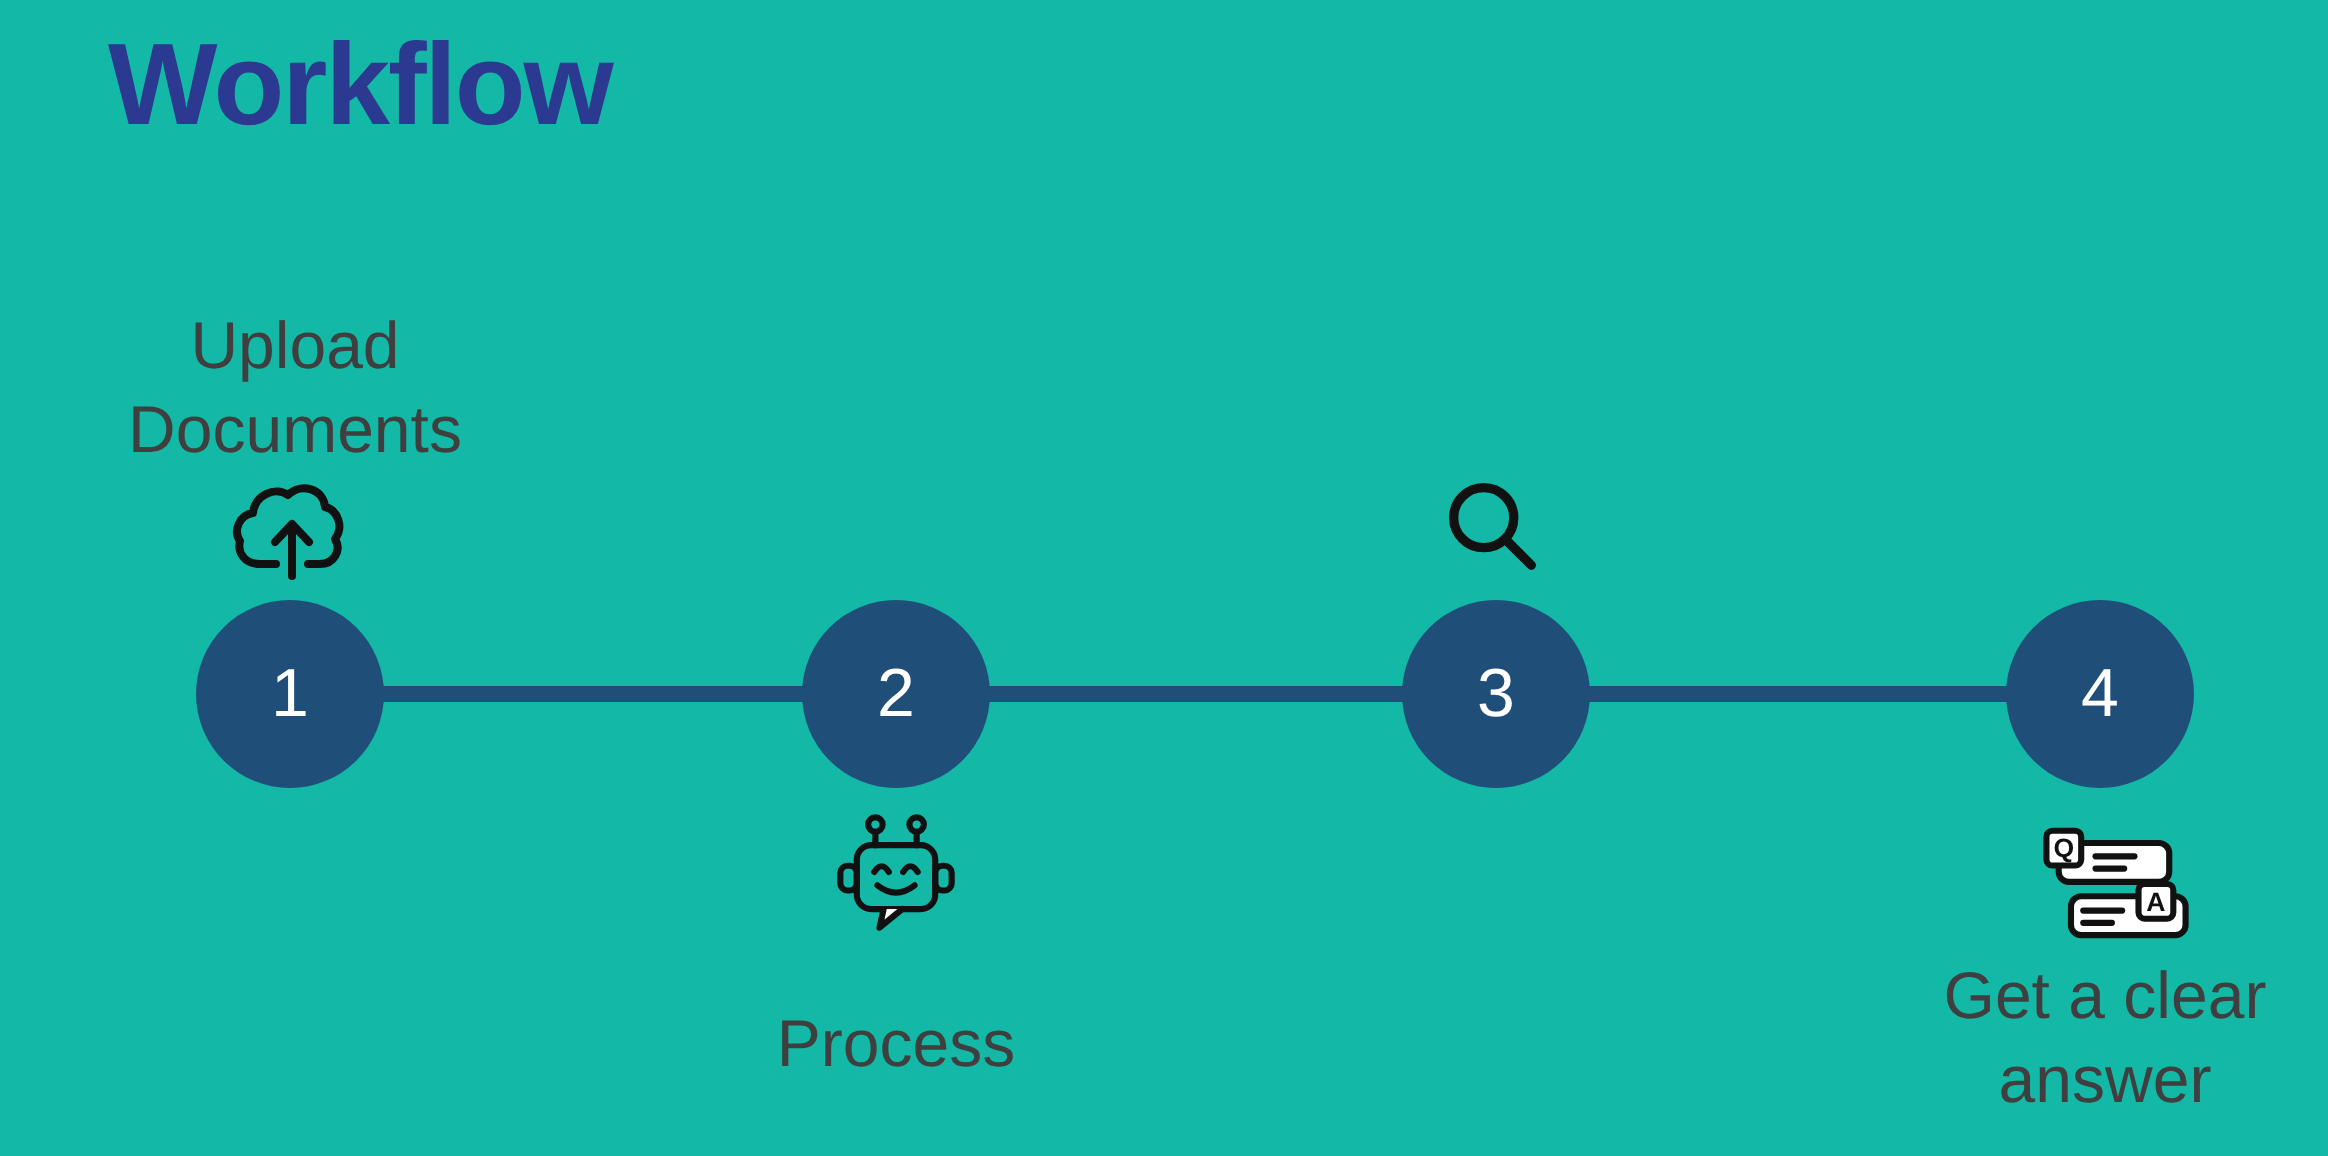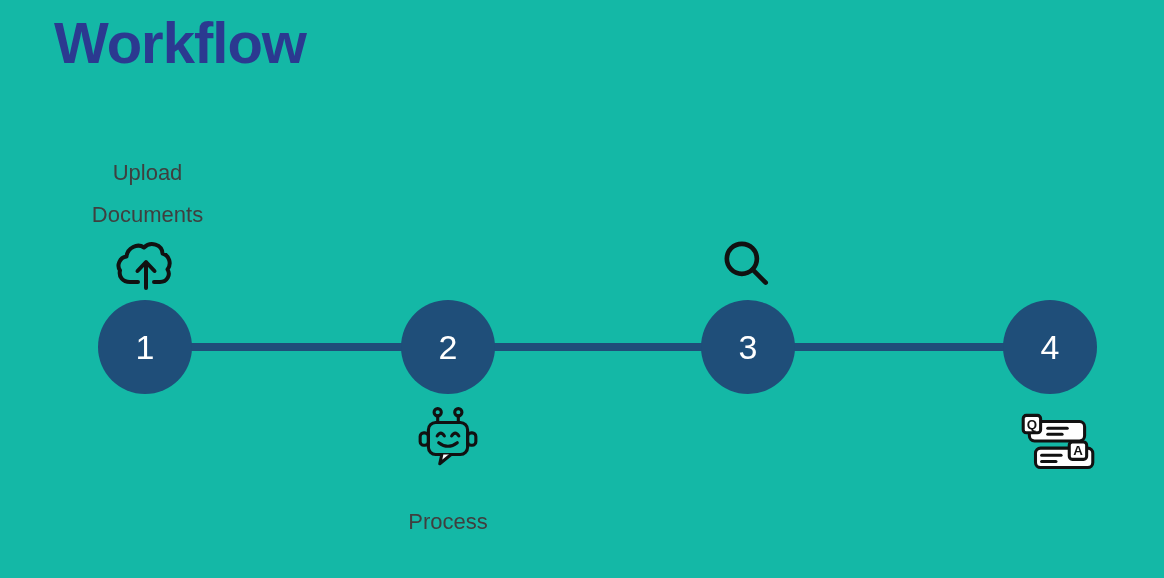--- a/index.html
+++ b/index.html
@@ -48,21 +48,21 @@
     font-size: 34px;
     z-index: 2;
   }
   .node-1 { left: 98px; }
   .node-2 { left: 401px; }
   .node-3 { left: 701px; }
   .node-4 { left: 1003px; }
   .step-label {
     position: absolute;
     color: #3F3F3F;
-    font-size: 22px;
+    font-size: 33px;
     line-height: 42px;
     text-align: center;
     z-index: 2;
   }
   .label-1 { left: 15px;  top: 152px; width: 265px; }
   .label-2 { left: 348px; top: 501px; width: 200px; }
   .label-3 { left: 623px; top: 152px; width: 250px; }
   .label-4 { left: 955px; top: 477px; width: 195px; }
   .label-line { display: block; }
   .step-icon {
@@ -142,15 +142,17 @@
       <line x1="33" y1="21.5" x2="47" y2="21.5"></line>
       <rect x="21" y="35" width="56" height="19" rx="5" fill="#ffffff"></rect>
       <line x1="27" y1="42" x2="46" y2="42"></line>
       <line x1="27" y1="48" x2="41" y2="48"></line>
       <rect x="54" y="29" width="17" height="17" rx="3" fill="#ffffff"></rect>
       <text x="17.5" y="16" text-anchor="middle" stroke="none" fill="#111111" font-size="13" font-weight="bold" font-family="Liberation Sans, sans-serif">Q</text>
       <text x="62.5" y="42" text-anchor="middle" stroke="none" fill="#111111" font-size="13" font-weight="bold" font-family="Liberation Sans, sans-serif">A</text>
     </svg>
   </div>
   <div class="step-label label-4">
+    <span class="label-line">Get a clear</span>
+    <span class="label-line">answer</span>
   </div>
 
 </div>
 
 </body></html>

